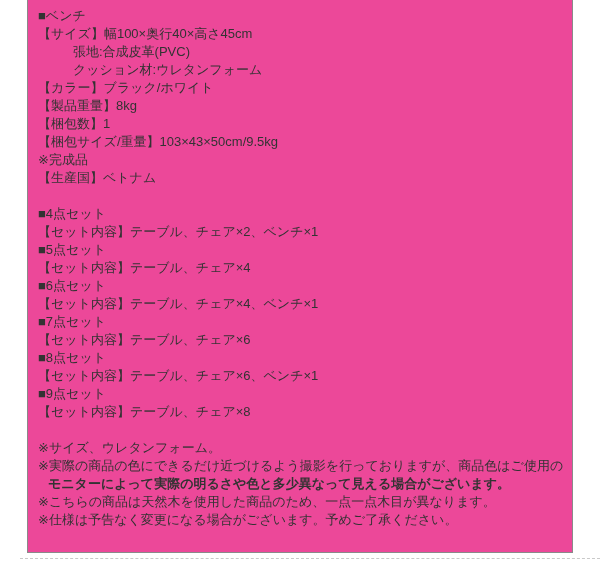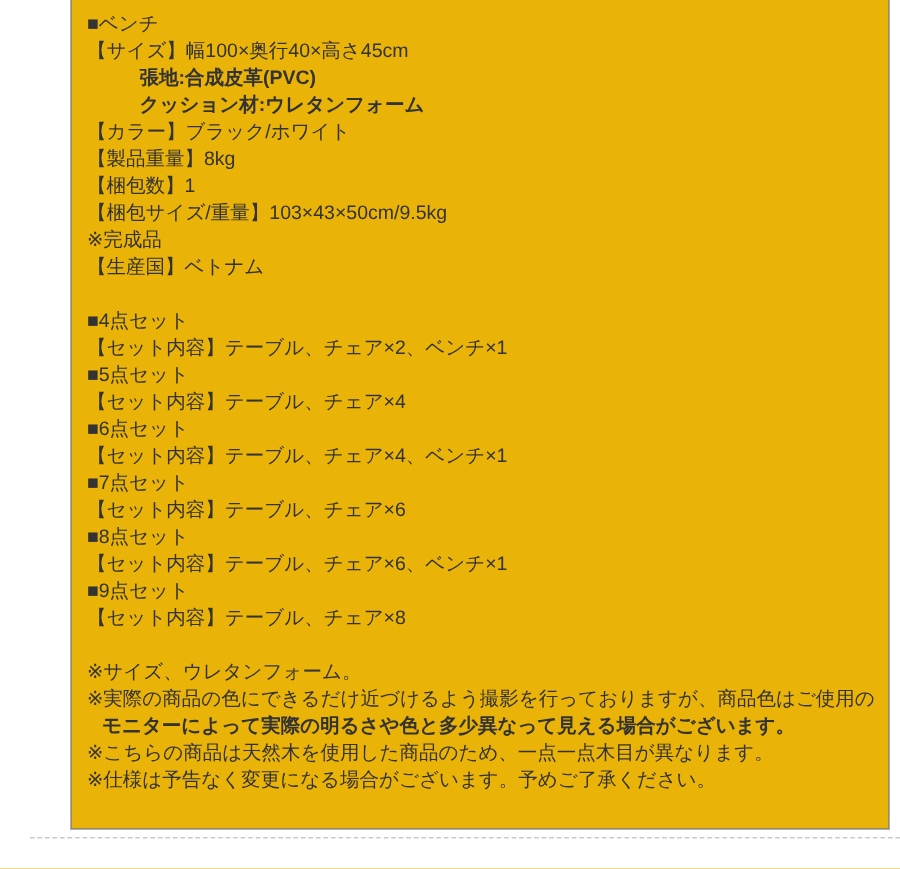--- a/index.html
+++ b/index.html
@@ -17,35 +17,34 @@
   .spec-box {
     position: absolute;
     left: 27px;
     top: 0;
     width: 546px;
     height: 553px;
     box-sizing: border-box;
     border-left: 1px solid #8a8a8a;
     border-right: 1px solid #8a8a8a;
     border-bottom: 1px solid #8a8a8a;
-    background: #eab308;
-    margin-left: 20px;
+    background: #ec4899;
   }
   .content {
     padding: 7px 6px 0 10px;
     font-size: 13px;
     line-height: 18px;
     color: #333333;
   }
   .line {
     height: 18px;
     white-space: nowrap;
     overflow: hidden;
   }
-  .indent-material { padding-left: 35px; font-weight: bold; }
+  .indent-material { padding-left: 35px; }
   .indent-note { padding-left: 10px; font-weight: bold; }
   .spacer { height: 18px; }
   .dashed-divider {
     position: absolute;
     left: 20px;
     top: 558px;
     width: 580px;
     height: 0;
     border-top: 1px dashed #c9c9c9;
   }

